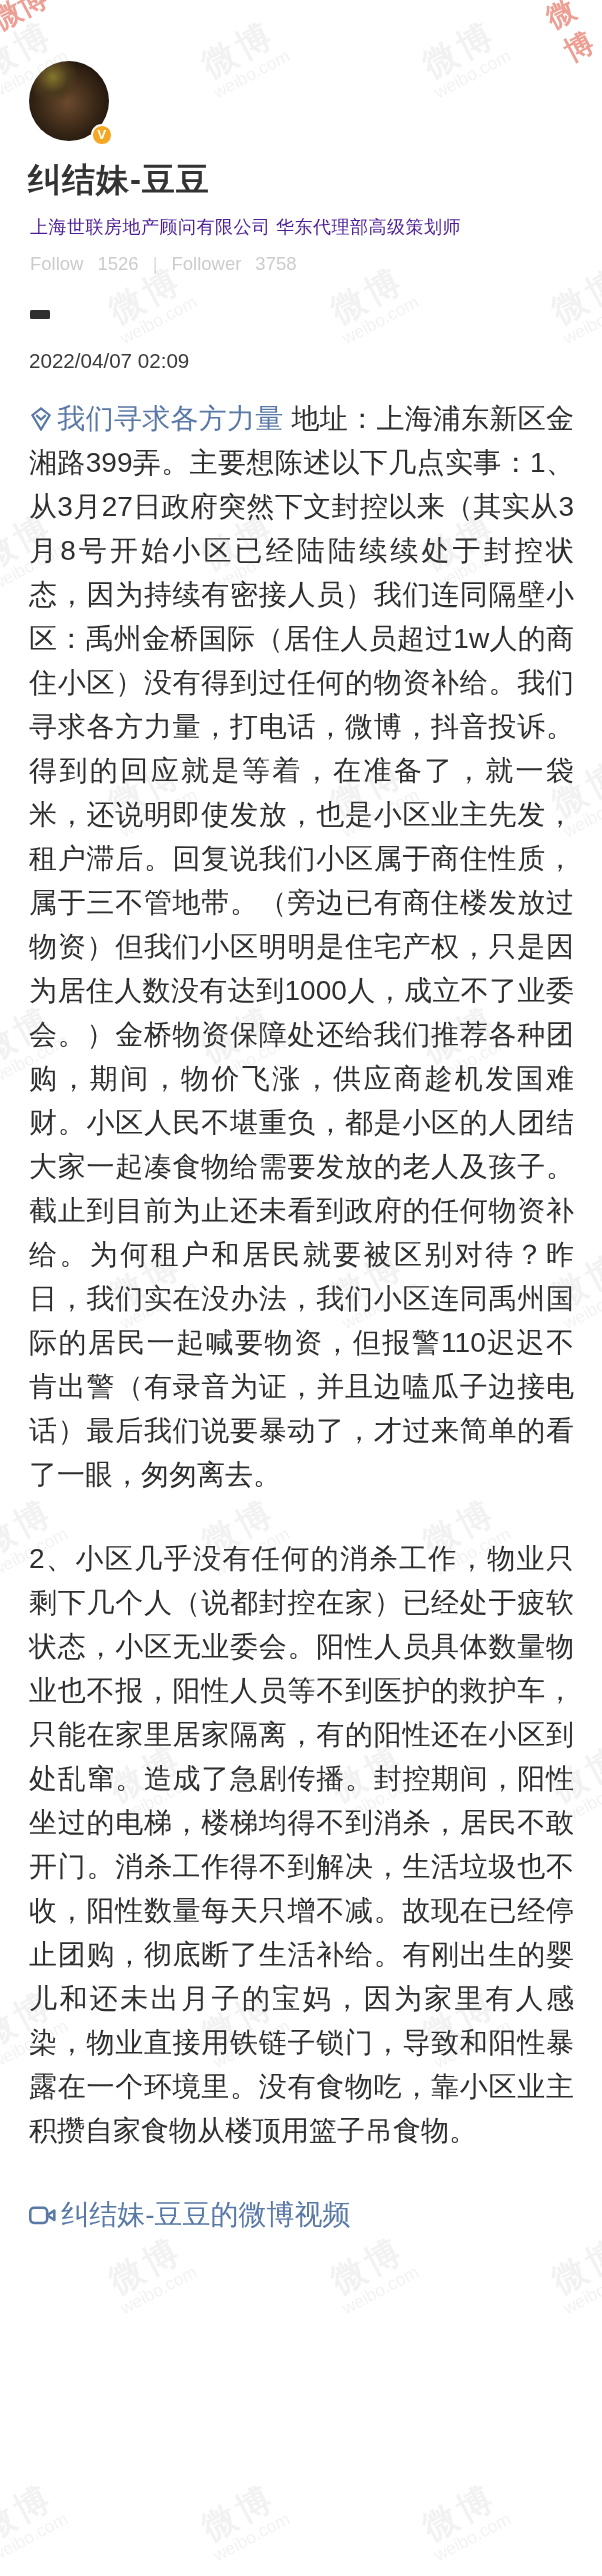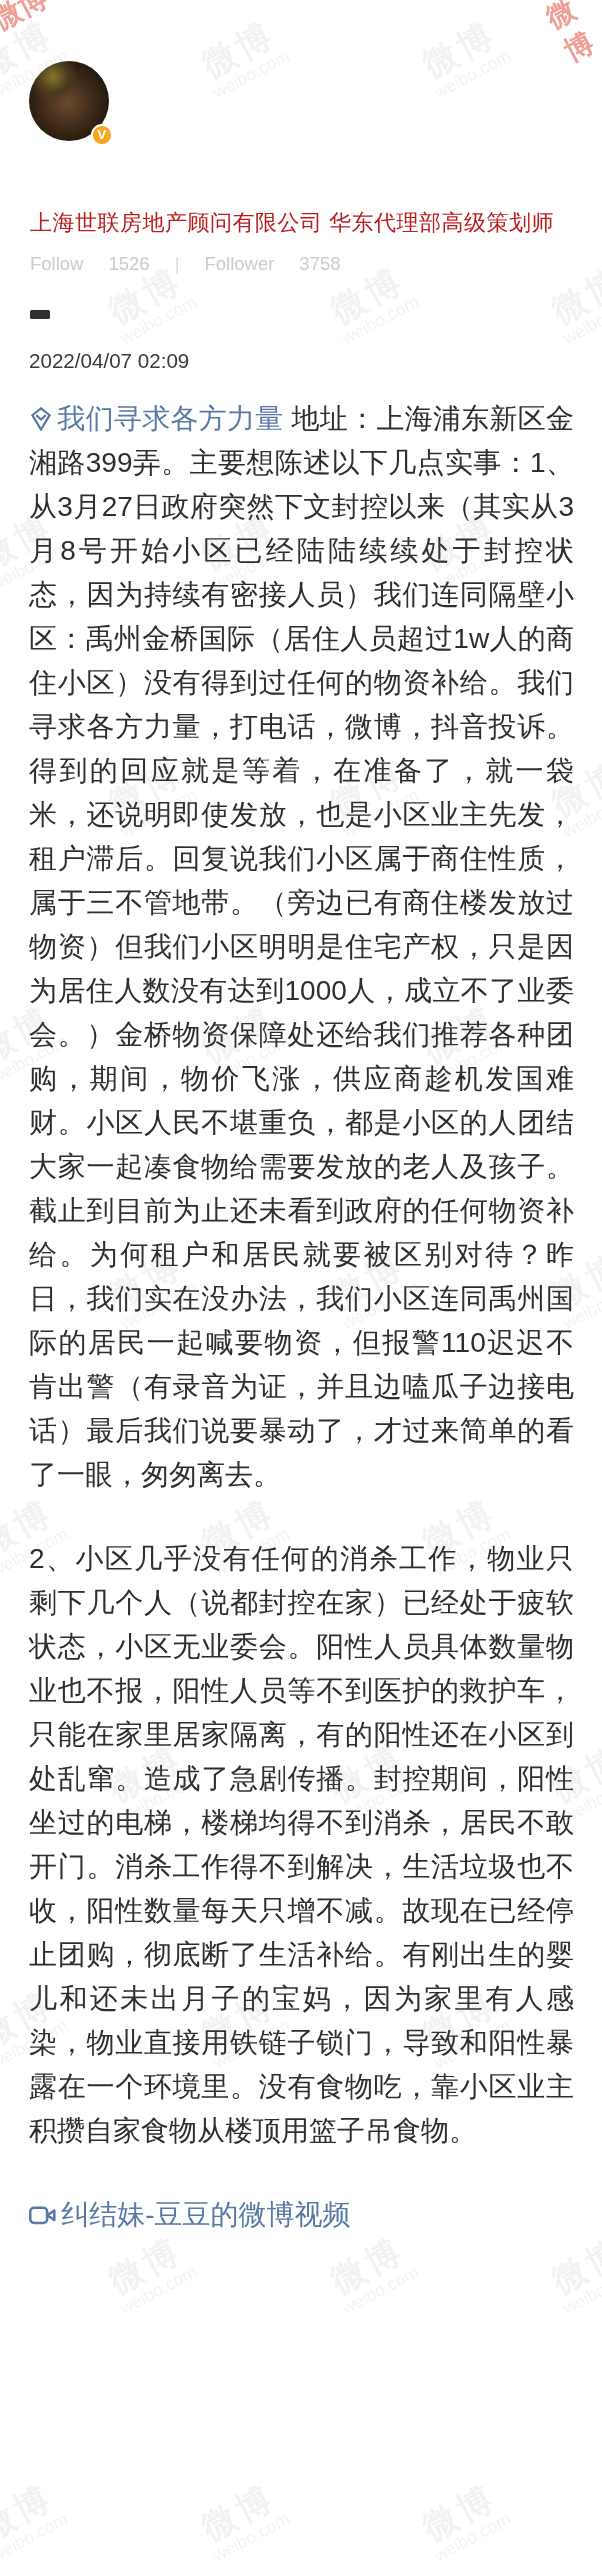--- a/index.html
+++ b/index.html
@@ -21,22 +21,22 @@
 
   
   .avatar{position:absolute;left:29px;top:61px;width:80px;height:80px;border-radius:50%;
     background:radial-gradient(circle at 30% 20%, #86762d 0%, #4b3a1d 18%, transparent 30%),
                radial-gradient(circle at 48% 52%, #6b4a2e 0%, #3a2817 48%, #171009 85%);
     overflow:hidden;}
   .v-badge{position:absolute;left:91px;top:124px;width:21.6px;height:21.6px;border-radius:50%;
     background:#f5a623;border:2.1px solid #fff;color:#fff;font-weight:bold;font-size:13.4px;
     display:flex;align-items:center;justify-content:center;}
   .username{position:absolute;left:28px;top:158px;margin:0;font-size:33px;font-weight:bold;color:#333;letter-spacing:1px;}
-  .desc{position:absolute;left:30px;top:208px;font-size:22px;color:#b91c1c;letter-spacing:0.5px;}
-  .follow-row{position:absolute;left:30px;top:253px;font-size:18.5px;color:#cccccc;display:flex;gap:25px;align-items:flex-end;}
+  .desc{position:absolute;left:30px;top:215px;font-size:18px;color:#4c1d95;letter-spacing:0.5px;}
+  .follow-row{position:absolute;left:30px;top:253px;font-size:18.5px;color:#cccccc;display:flex;gap:14px;align-items:flex-end;}
   .follow-sep{color:#dddddd;}
 
   .top-dash{position:absolute;left:30px;top:310px;width:19.6px;height:9.3px;background:#2f2f2f;border-radius:1.5px;}
   .timestamp{position:absolute;left:29px;top:349px;font-size:20.6px;color:#3a3a3a;}
 
   
   .post-text{position:absolute;left:29px;top:397px;width:545px;font-size:28px;line-height:44px;color:#2e2e2e;text-align:justify;}
   .post-text p{margin:0 0 40px 0;}
   .post-text p:last-child{margin-bottom:0;}
   .st-link{color:#5878a6;white-space:nowrap;}
@@ -45,20 +45,21 @@
   .video-link{color:#5878a6;text-decoration:none;display:inline-flex;align-items:center;gap:5.2px;}
   .vcam-icon{display:inline-block;vertical-align:middle;}
 </style>
 </head>
 <body>
 
 <div class="page">
 
   <div class="avatar"></div>
   <div class="v-badge">V</div>
+  <h1 class="username">纠结妹-豆豆</h1>
   <div class="desc">上海世联房地产顾问有限公司 华东代理部高级策划师</div>
   <div class="follow-row">
     <span>Follow</span>
     <span>1526</span>
     <span class="follow-sep">|</span>
     <span>Follower</span>
     <span>3758</span>
   </div>
 
   <div class="top-dash"></div>

